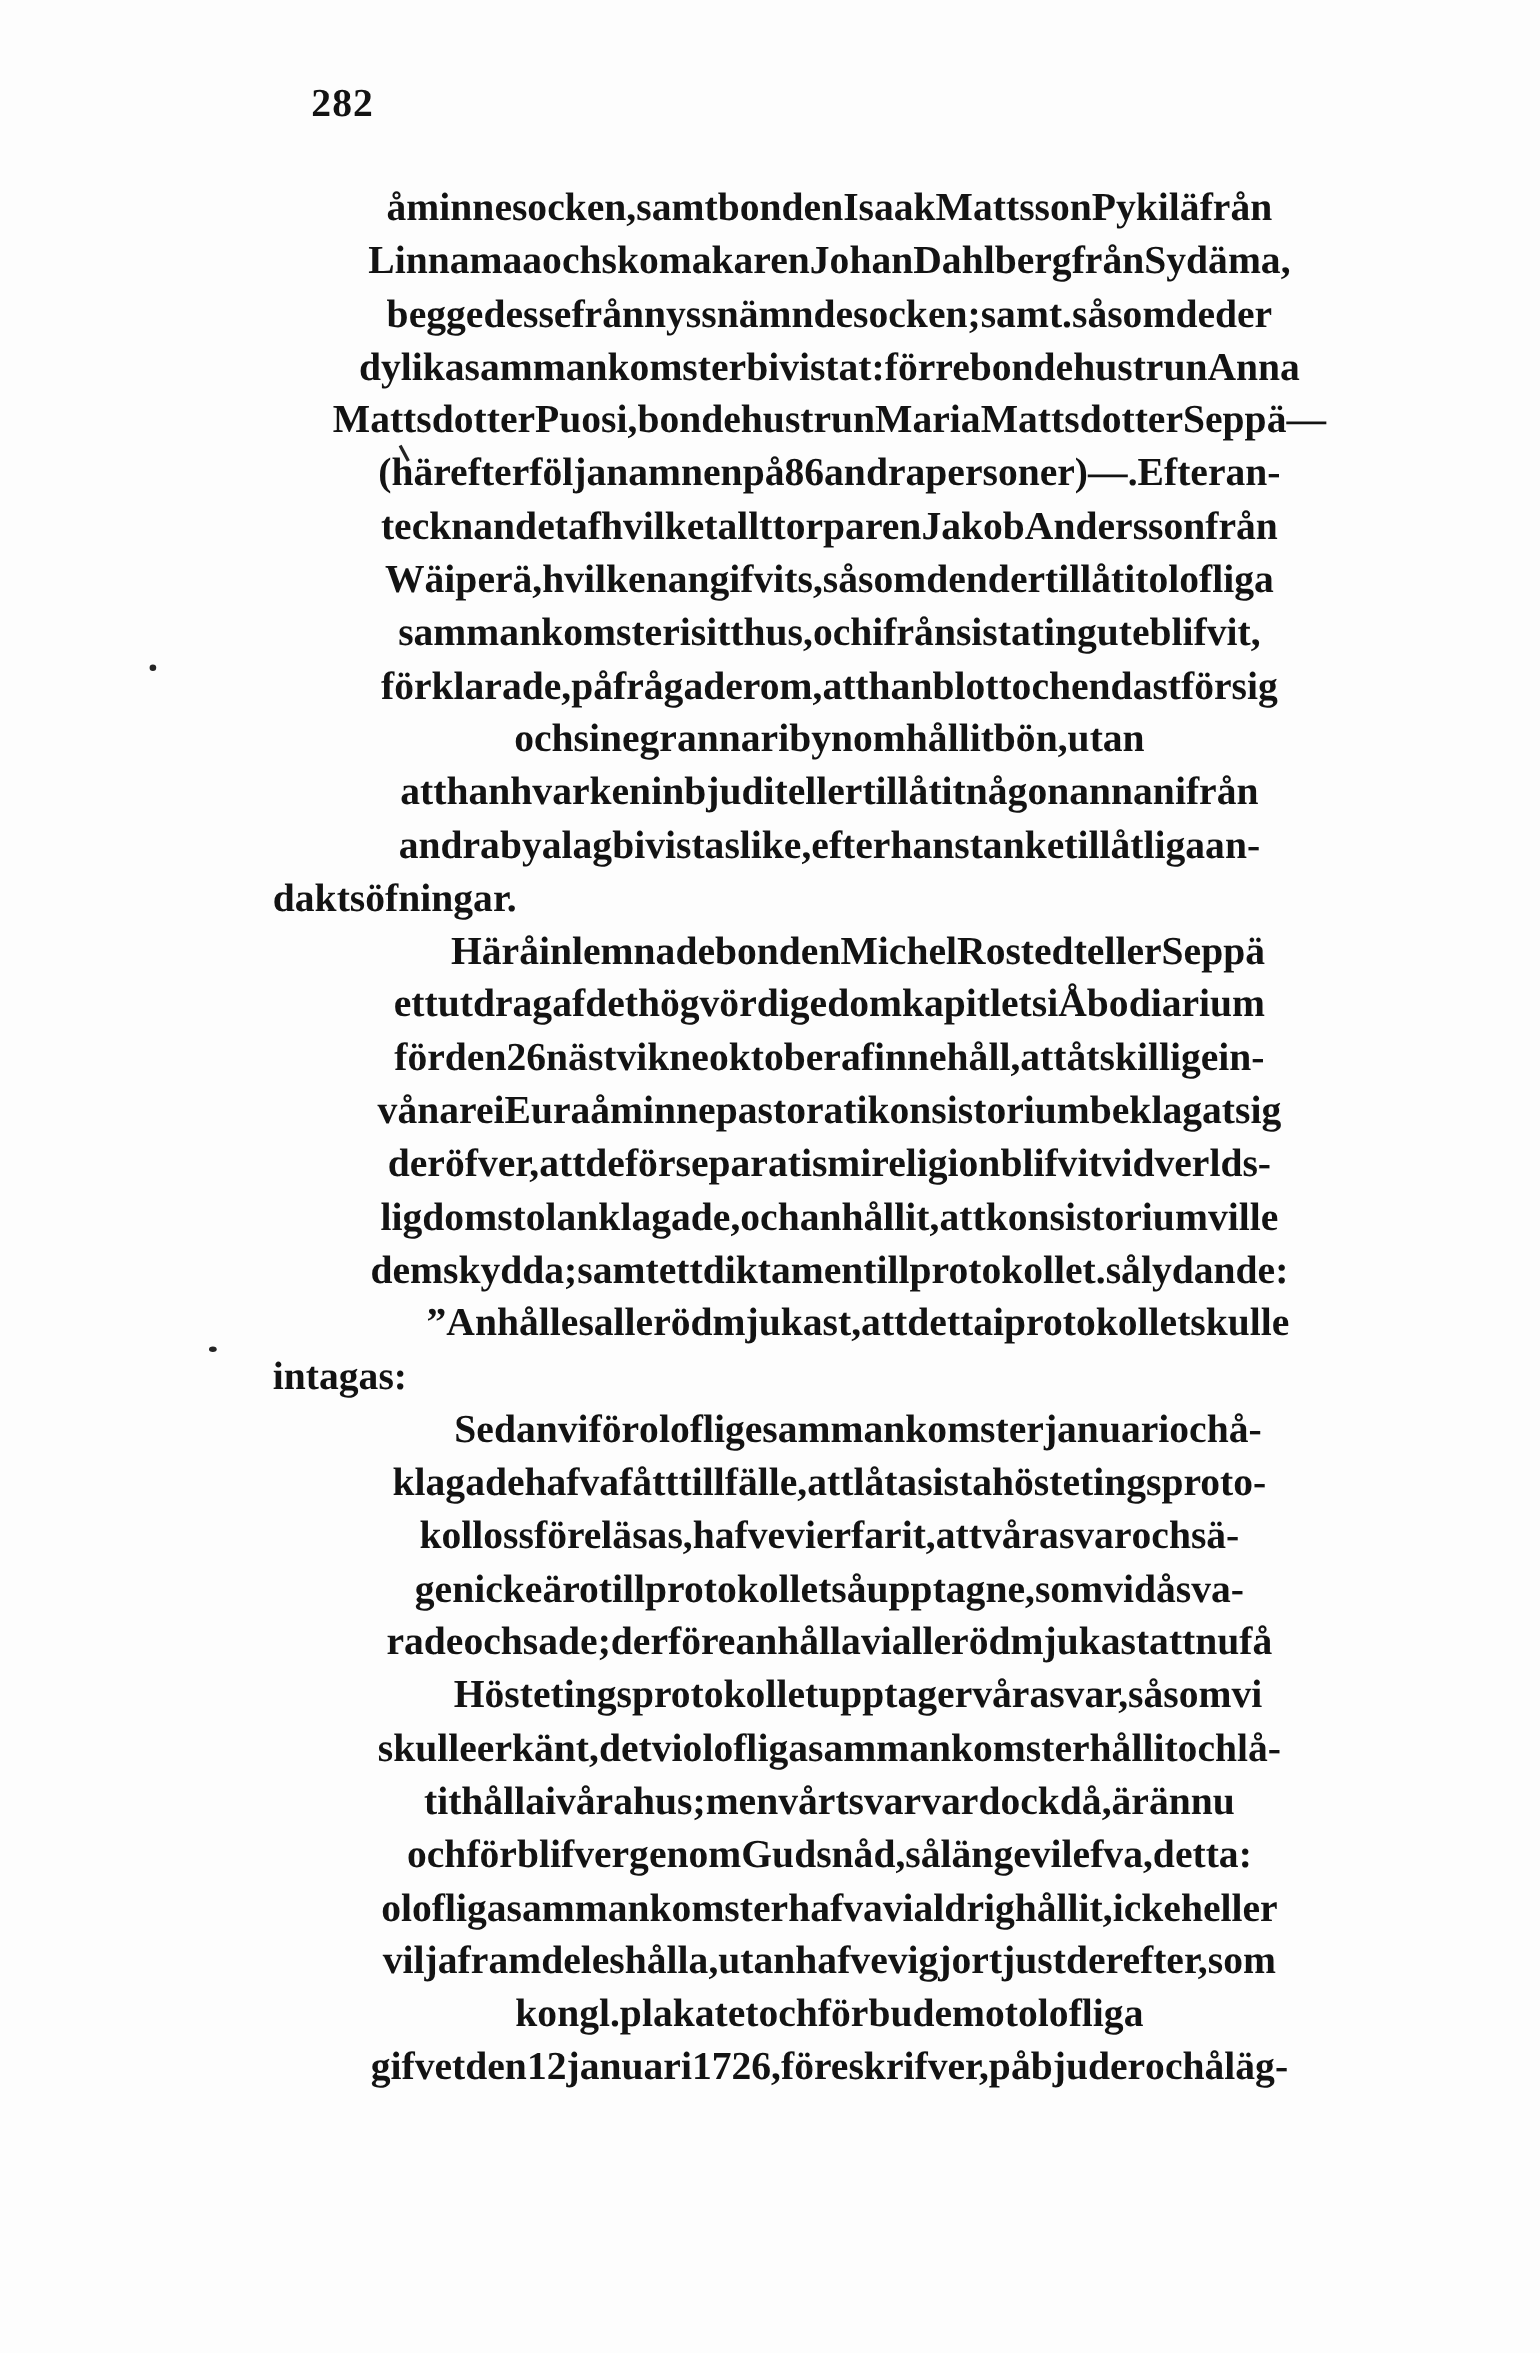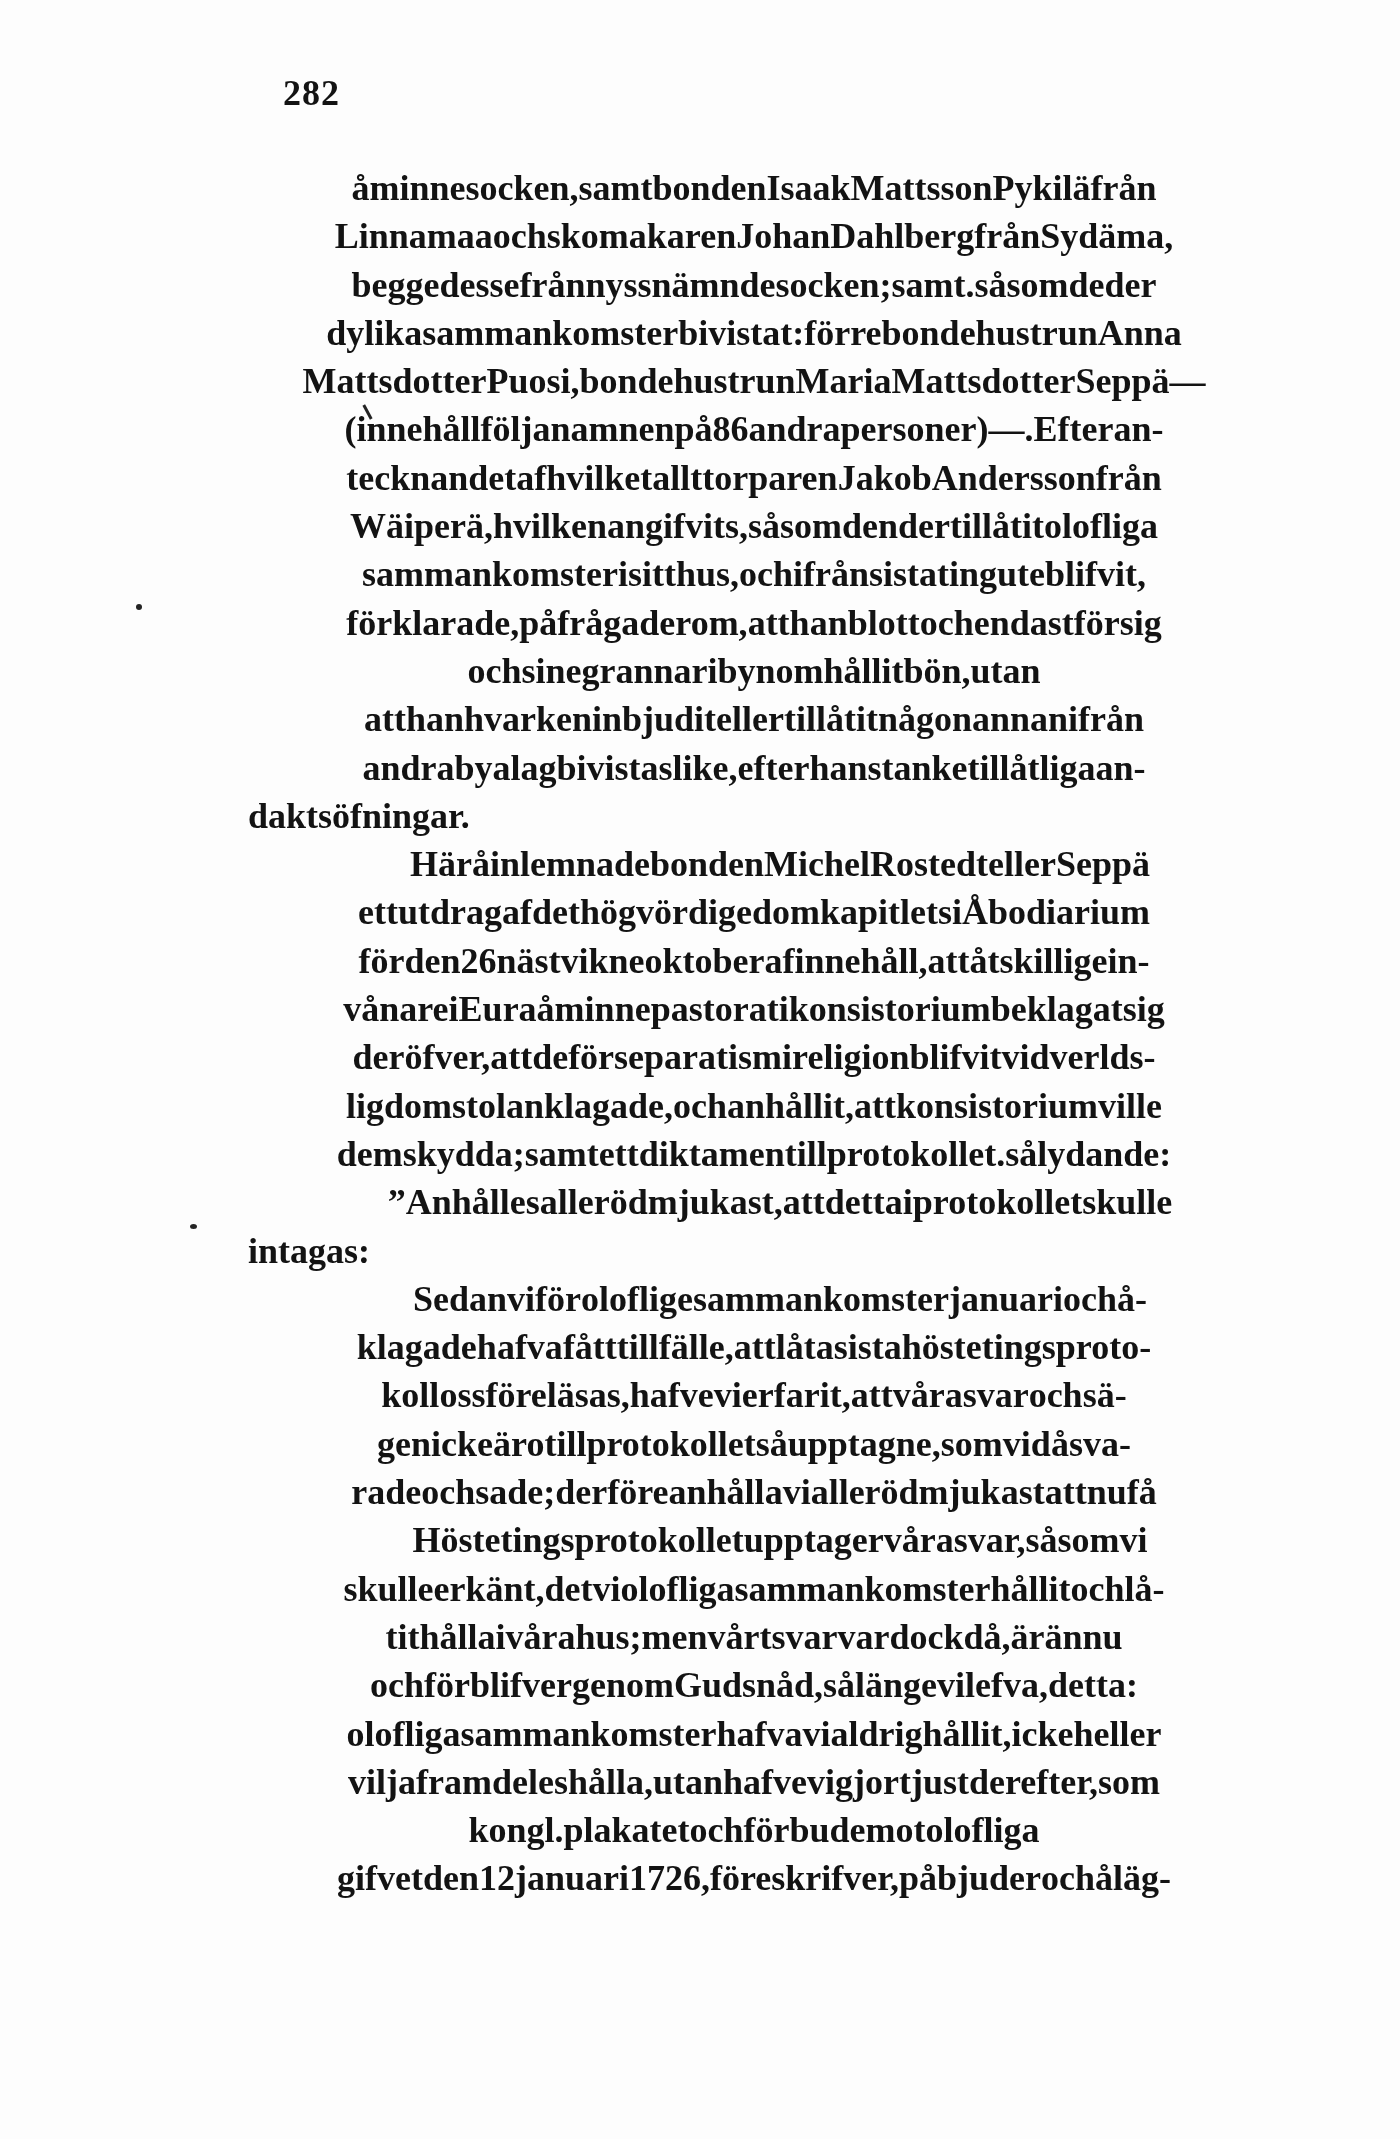--- a/index.html
+++ b/index.html
@@ -107,21 +107,21 @@
       <div class="line">
         <span>Mattsdotter</span>
         <span>Puosi,</span>
         <span>bondehustrun</span>
         <span>Maria</span>
         <span>Mattsdotter</span>
         <span>Seppä</span>
         <span>—</span>
       </div>
       <div class="line">
-        <span>(innehåll</span>
+        <span>(härefter</span>
         <span>följa</span>
         <span>namnen</span>
         <span>på</span>
         <span>86</span>
         <span>andra</span>
         <span>personer)</span>
         <span>—.</span>
         <span>Efter</span>
         <span>an-</span>
       </div>

